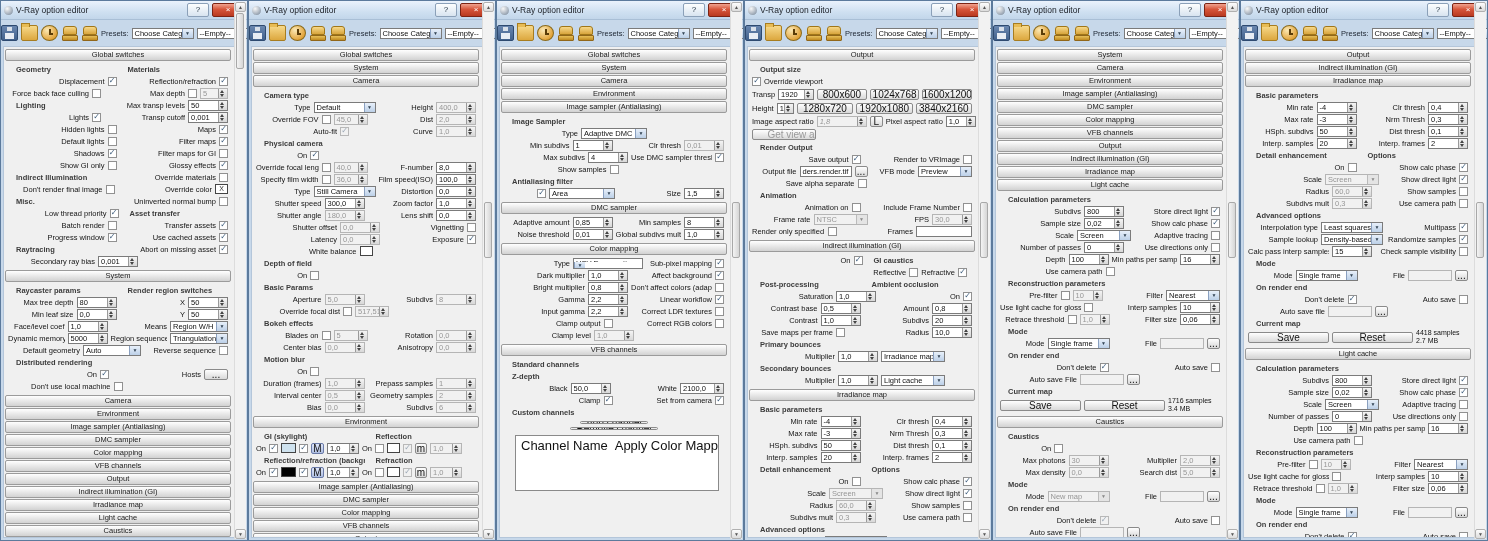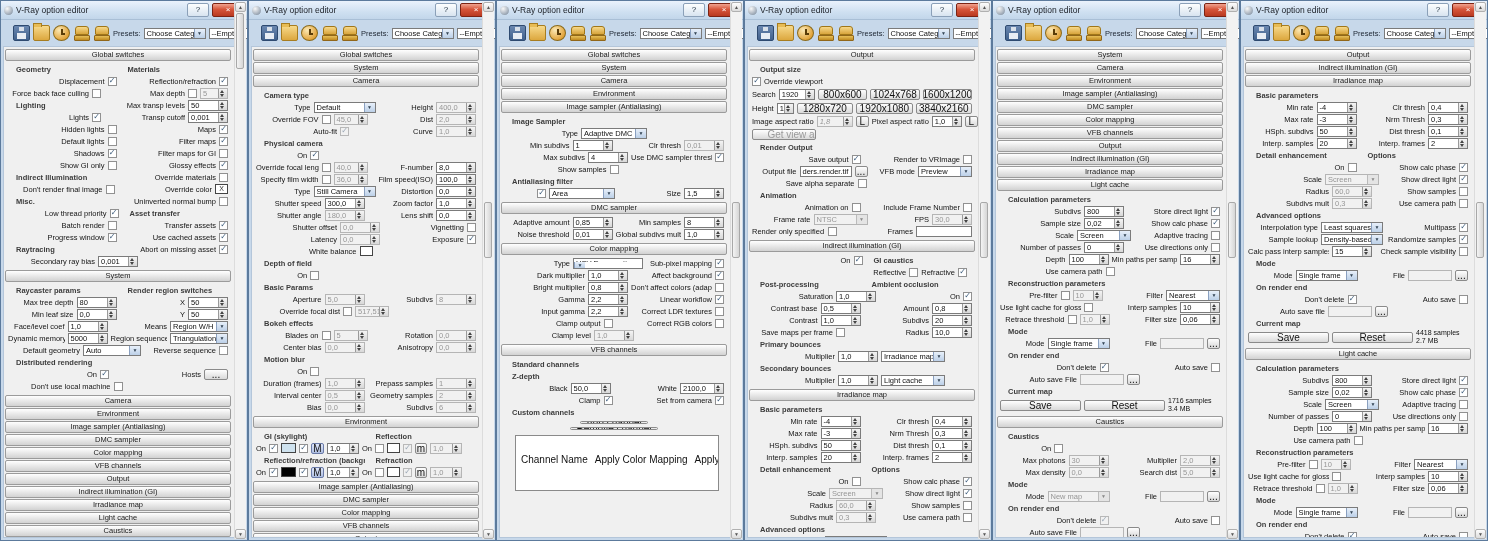--- a/index.html
+++ b/index.html
@@ -3,21 +3,21 @@
 <meta charset="utf-8">
 <style>
   html,body{margin:0;padding:0;background:#8fa3b8;font-family:"Liberation Sans",sans-serif;}
   #root{display:flex;width:1488px;height:541px;}
   .win{width:248px;height:541px;position:relative;background:#c7d8ea;border:1px solid #5c7a9c;box-sizing:border-box;overflow:hidden;flex:0 0 auto;}
   .tbar{height:18px;display:flex;align-items:center;gap:3px;padding:0 3px;background:linear-gradient(#eaf2fc,#cfe0f1 60%,#c2d6ea);border-bottom:1px solid #a9bfd6;}
   .appico{width:9px;height:9px;border-radius:50%;background:radial-gradient(circle at 35% 30%,#f8f8f8,#9aa6b4 70%,#5a6572);flex:0 0 auto;}
   .ttl{flex:1;font-size:8.5px;color:#20252c;white-space:nowrap;overflow:hidden;}
   .wb-help{width:20px;height:12px;background:linear-gradient(#fdfefe,#d8e4f0);border:1px solid #8ba0b8;border-radius:2px;font-size:8px;line-height:11px;text-align:center;color:#234;flex:0 0 auto;}
   .wb-close{width:30px;height:12px;background:linear-gradient(#f0a28e,#d6553a 45%,#b93a20);border:1px solid #7c2313;border-radius:2px;color:#fff;font-size:8px;line-height:11px;text-align:center;flex:0 0 auto;}
-  .tools{height:26px;display:flex;align-items:center;gap:3px;padding:0 12px;}
+  .tools{height:26px;display:flex;align-items:center;gap:3px;padding:0 0;}
   .ticon{width:17px;height:16px;position:relative;display:inline-block;flex:0 0 auto;}
   .i-disk{background:linear-gradient(#6a87b0,#41618c);border:1px solid #2e4a70;border-radius:2px;box-sizing:border-box;}
   .i-disk:after{content:"";position:absolute;left:3px;bottom:1px;width:9px;height:6px;background:#e8edf4;}
   .i-disk:before{content:"";position:absolute;left:5px;top:1px;width:5px;height:4px;background:#d8e0ea;}
   .i-folder{background:linear-gradient(#f7d98a,#dca73e);border:1px solid #a77d20;border-radius:1px 2px 2px 2px;box-sizing:border-box;}
   .i-folder:before{content:"";position:absolute;left:-1px;top:-3px;width:7px;height:3px;background:#e8bc55;border:1px solid #a77d20;border-bottom:none;}
   .i-clock{border-radius:50%;background:radial-gradient(circle at 35% 30%,#fbe8b4,#e0a035 75%,#b57a1a);border:1px solid #8a6a1a;box-sizing:border-box;}
   .i-clock:after{content:"";position:absolute;left:7px;top:3px;width:1.5px;height:5px;background:#5a3c08;}
   .i-clock:before{content:"";position:absolute;left:7px;top:7px;width:4px;height:1.5px;background:#5a3c08;}
   .i-stamp:before{content:"";position:absolute;left:2px;top:1px;width:12px;height:7px;background:linear-gradient(#f7d98a,#d8a43c);border:1px solid #a07618;border-radius:3px 3px 1px 1px;}
@@ -61,21 +61,21 @@
   .tx{font-size:7px;line-height:1.15;white-space:pre-line;color:#111;flex:0 0 auto;text-align:left;}
   .gapc{flex:0 0 auto;}
   .lsb{width:118px;height:40px;background:#fff;border:1px solid #7b7b7b;display:block;position:relative;overflow:hidden;font-size:7.5px;flex:0 0 auto;box-sizing:border-box;}
   .lsr{height:10px;line-height:10px;padding:0 3px;color:#111;white-space:nowrap;}
   .lsr.sel{background:#cde4f7;}
   .lsv{position:absolute;right:0;top:0;bottom:7px;width:7px;background:#eee;border-left:1px solid #ccc;font-size:4px;color:#666;text-align:center;line-height:5px;}
   .lsh{position:absolute;left:0;right:7px;bottom:0;height:7px;background:#eee;border-top:1px solid #ccc;}
   .lshthumb{position:absolute;left:18px;top:1px;width:50px;height:4px;background:#cfcfcf;border:1px solid #aaa;}
   .tblx{display:block;height:56px;background:#fff;border:1px solid #8a8a8a;flex:1 1 auto;box-sizing:border-box;overflow:hidden;}
   .tblh{display:flex;gap:7px;padding:2px 5px;}
-  .tblc{font-size:10px;color:#111;white-space:nowrap;margin-top:16px;}
+  .tblc{font-size:13px;color:#111;white-space:nowrap;}
 </style>
 </head>
 <body>
 
 <div id="root">
     <div class="win">
       <div class="tbar">
         <span class="appico"></span>
         <span class="ttl">V-Ray option editor</span>
         <span class="wb-help">?</span>
@@ -1056,21 +1056,21 @@
         <div class="secbar">Output</div>
         <div class="seccon">
           <div class="row">
             <span class="grp">Output size</span>
           </div>
           <div class="row">
             <span class="ck on">✓</span>
             <span class="lbl la">Override viewport</span>
           </div>
           <div class="row" style="height: 14px;">
-            <span class="lbl auto">Search</span>
+            <span class="lbl auto">Transp</span>
             <span class="sp" style="width: 36px;">
               <span class="spv">1920</span>
               <span class="ud">
                 <i class="ua"></i>
                 <i class="da"></i>
               </span>
             </span>
             <span class="bt" style="flex: 1 1 0px;">800x600</span>
             <span class="bt" style="flex: 1 1 0px;">1024x768</span>
             <span class="bt" style="flex: 1 1 0px;">1600x1200</span>
@@ -1083,21 +1083,21 @@
                 <i class="ua"></i>
                 <i class="da"></i>
               </span>
             </span>
             <span class="bt" style="flex: 1 1 0px;">1280x720</span>
             <span class="bt" style="flex: 1 1 0px;">1920x1080</span>
             <span class="bt" style="flex: 1 1 0px;">3840x2160</span>
           </div>
           <div class="row">
             <span class="lbl auto">Image aspect ratio</span>
-            <span class="sp dis" style="width: 36px; font-style: italic;">
+            <span class="sp dis" style="width: 50px; font-style: italic;">
               <span class="spv">1,8</span>
               <span class="ud">
                 <i class="ua"></i>
                 <i class="da"></i>
               </span>
             </span>
             <span class="bt" style="width: 13px;">L</span>
             <span class="lbl auto">Pixel aspect ratio</span>
             <span class="sp" style="width: 30px;">
               <span class="spv">1,0</span>

